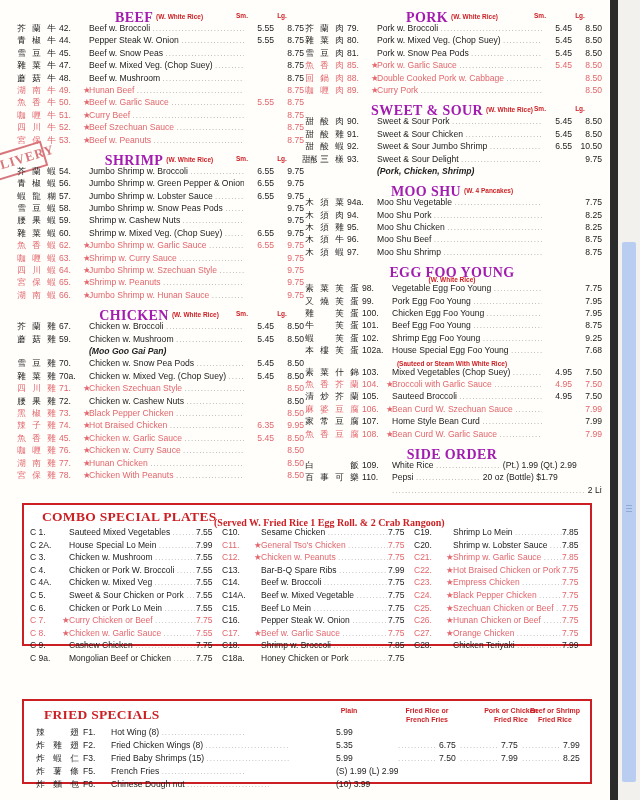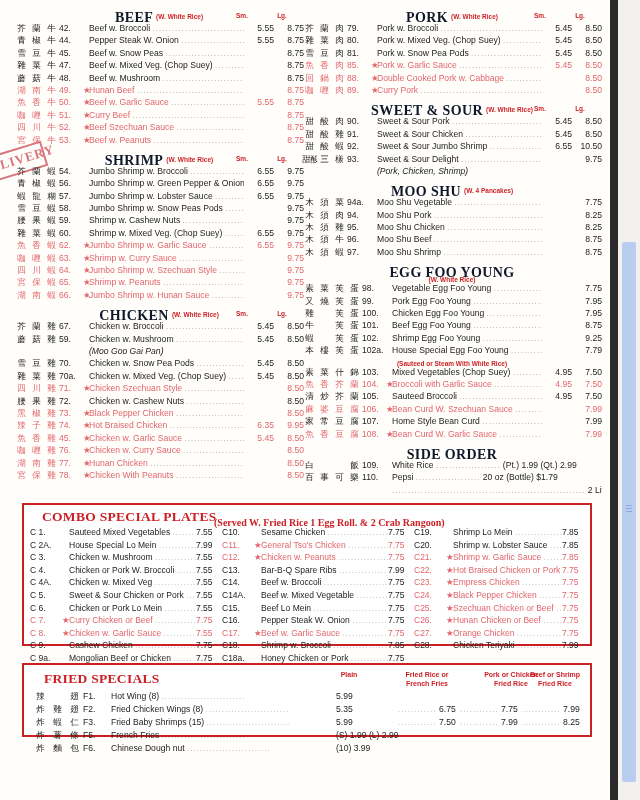--- a/index.html
+++ b/index.html
@@ -47,21 +47,21 @@
   .col{position:absolute;top:0;}
   .col-left{left:14px;width:290px;}
   .col-right{left:302px;width:300px;}
 
   .sec{margin-bottom:4px;}
   .sec-head{
     text-align:center;position:relative;height:15px;
   }
   .sec-title{
     font-family:"Liberation Serif", serif;
-    font-weight:bold;font-size:14px;color:#0f172a;
+    font-weight:bold;font-size:14px;color:#a21caf;
     letter-spacing:.4px;display:inline-block;
   }
   .sec-sub{
     font-size:6.5px;color:#cc1f24;font-weight:bold;
     display:inline-block;margin-left:3px;vertical-align:3px;
   }
   .sec-sub2{
     display:block;font-size:6.5px;color:#cc1f24;font-weight:bold;
     text-align:center;margin-top:-2px;
   }
@@ -83,21 +83,21 @@
     position:relative;overflow:hidden;
   }
   td.name .leader{
     display:inline-block;overflow:hidden;white-space:nowrap;
     letter-spacing:1px;color:#999;font-size:8px;vertical-align:bottom;
   }
   td.p1,td.p2{width:30px;text-align:right;font-size:8.6px;padding-right:2px;}
   tr.hot td{color:#e2666c;}
   tr.hot td.cn{color:#e2666c;}
   tr.hot td.p1,tr.hot td.p2{color:#e2666c;}
-  .note{font-size:7px;font-style:italic;color:#333;}
+  .note{font-size:7px;font-style:italic;color:#333;font-weight:bold;}
 
   
   .combo{
     position:absolute;left:22px;top:487px;width:570px;height:143px;
     border:2.5px solid #cc1f24;box-sizing:border-box;background:#fff;margin-top:16px;
   }
   .combo-title{
     font-family:"Liberation Serif", serif;font-weight:bold;
     font-size:13.5px;color:#cc1f24;position:absolute;left:18px;top:4px;
     letter-spacing:.3px;
@@ -114,21 +114,21 @@
   table.ctab{border-collapse:collapse;width:100%;table-layout:fixed;}
   table.ctab td{font-size:8.5px;color:#222;height:12.6px;padding:0;white-space:nowrap;overflow:hidden;vertical-align:baseline;}
   td.ccode{width:32px;}
   td.cstar{width:7px;color:#cc1f24;font-size:7px;}
   td.cname{overflow:hidden;}
   td.cprice{width:26px;}
   tr.hot td{color:#e2666c;}
 
   
   .fried{
-    position:absolute;left:22px;top:663px;width:570px;height:74px;
+    position:absolute;left:22px;top:699px;width:570px;height:85px;
     border:2.5px solid #cc1f24;box-sizing:border-box;background:#fff;
   }
   .fried-title{
     font-family:"Liberation Serif", serif;font-weight:bold;font-size:13.5px;
     color:#cc1f24;position:absolute;left:20px;top:6px;letter-spacing:.3px;
   }
   .fhead{position:absolute;top:5px;font-size:7px;color:#cc1f24;font-weight:bold;text-align:center;line-height:9px;}
   table.ftab{position:absolute;left:8px;top:26px;width:552px;border-collapse:collapse;table-layout:fixed;}
   table.ftab td{font-size:8.6px;color:#222;height:13px;padding:0;white-space:nowrap;overflow:hidden;vertical-align:baseline;}
   td.fcn{font-family:"DejaVu Sans", sans-serif;font-size:7.5px;width:17px;text-align:center;}
@@ -748,21 +748,21 @@
               </tr>
               <tr>
                 <td class="cn">本</td>
                 <td class="cn">樓</td>
                 <td class="cn">芙</td>
                 <td class="cn">蛋</td>
                 <td class="num">102a.</td>
                 <td class="star"></td>
                 <td class="name">House Special Egg Foo Young <span class="leader">........................................</span></td>
                 <td class="p1"></td>
-                <td class="p2">7.79</td>
+                <td class="p2">7.68</td>
               </tr>
             </tbody>
           </table>
         </div>
         <div class="sec">
           <div class="sec-sub2">(Sauteed or Steam With White Rice)</div>
           <table class="items">
             <tbody>
               <tr>
                 <td class="cn">素</td>

